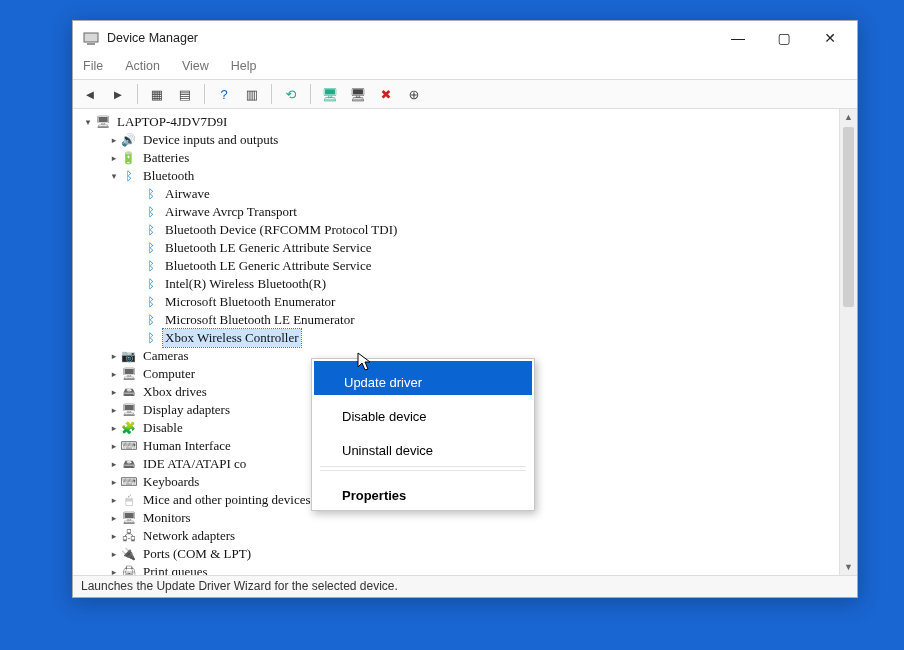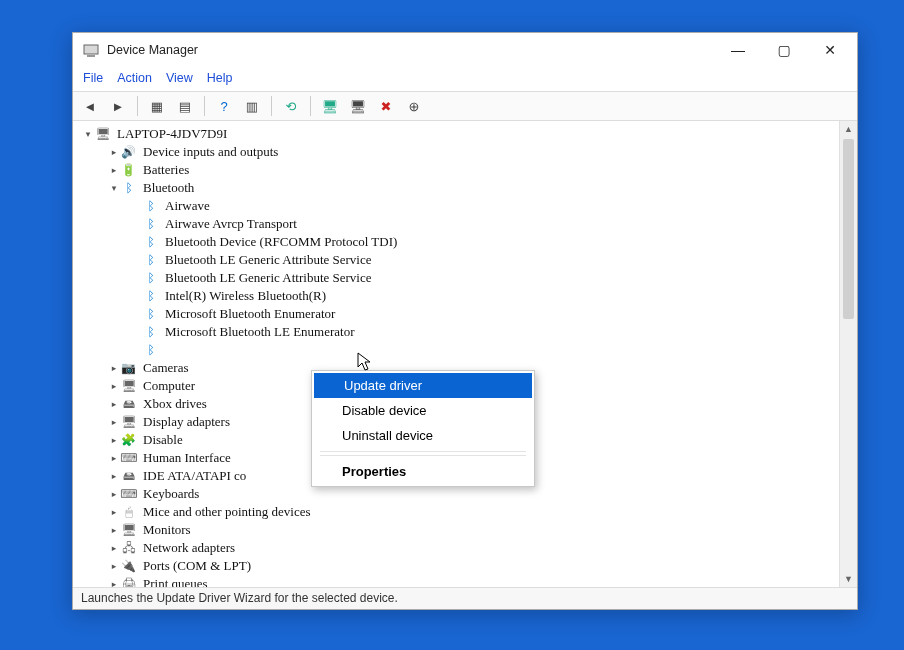--- a/index.html
+++ b/index.html
@@ -1,24 +1,24 @@
 <!DOCTYPE html>
 <html><head>
 <meta charset="utf-8">
 <style>
 * { margin: 0; padding: 0; box-sizing: border-box; font-family: 'Segoe UI', Tahoma, sans-serif; }
 body { background: #1965d1; width: 904px; height: 650px; overflow: hidden; position: relative; }
-.window { position: absolute; left: 72px; top: 32px; width: 786px; height: 578px; background: #fff; border: 1px solid #aaa; box-shadow: 0 4px 20px rgba(0,0,0,.25); display: flex; flex-direction: column; }
+.window { position: absolute; left: 72px; top: 20px; width: 786px; height: 578px; background: #fff; border: 1px solid #aaa; box-shadow: 0 4px 20px rgba(0,0,0,.25); display: flex; flex-direction: column; }
 .titlebar { display: flex; align-items: center; height: 34px; padding: 0 4px 0 10px; }
 .titlebar .app-icon { width: 16px; height: 16px; margin-right: 8px; display: inline-flex; align-items: center; justify-content: center; }
 .titlebar .title { font-size: 12.5px; color: #222; flex: 1; }
 .winbtns { display: flex; }
 .winbtn { width: 46px; height: 32px; display: flex; align-items: center; justify-content: center; font-size: 14px; color: #222; }
 
-.menubar { display: flex; gap: 14px; padding: 4px 10px 6px; font-size: 12.5px; color: #1d4ed8; }
+.menubar { display: flex; gap: 22px; padding: 4px 10px 6px; font-size: 12.5px; color: #737373; }
 .menubar span { cursor: default; }
 
 .toolbar { display: flex; align-items: center; gap: 6px; padding: 3px 6px; border-top: 1px solid #ddd; border-bottom: 1px solid #ddd; background: #fafafa; }
 .tbtn { width: 22px; height: 22px; display: inline-flex; align-items: center; justify-content: center; font-size: 13px; color: #444; border: 1px solid transparent; }
 .tsep { width: 1px; height: 20px; background: #ccc; margin: 0 2px; }
 
 .tree-wrap { flex: 1; overflow: hidden; position: relative; display: flex; }
 .tree { flex: 1; overflow-y: auto; font-size: 13px; color: #111; padding: 4px 0 4px 4px; }
 .tree .row { display: flex; align-items: center; height: 18px; line-height: 18px; white-space: nowrap; }
 .tree .lbl { padding: 0 2px; font-family: Liberation Serif, serif; }
@@ -30,21 +30,21 @@
 
 .statusbar { height: 22px; border-top: 1px solid #ddd; font-size: 12px; color: #333; padding: 3px 8px; background: #f7f7f7; }
 
 .scrollbar { width: 18px; background: #f0f0f0; border-left: 1px solid #e0e0e0; position: relative; }
 .scroll-thumb { position: absolute; left: 3px; right: 3px; top: 18px; height: 180px; background: #cfcfcf; border-radius: 2px; }
 .scroll-arrow { position: absolute; left: 0; right: 0; height: 16px; display: flex; align-items: center; justify-content: center; font-size: 9px; color: #666; }
 .scroll-arrow.up { top: 0; }
 .scroll-arrow.down { bottom: 0; }
 
 .ctxmenu { position: absolute; left: 238px; top: 337px; width: 224px; background: #fff; border: 1px solid #c8c8c8; box-shadow: 2px 3px 8px rgba(0,0,0,.25); font-size: 13px; padding: 2px 0; z-index: 50; }
-.ctxmenu .mi { padding: 5px 12px 5px 30px; cursor: default; }
+.ctxmenu .mi { padding: 14px 12px 5px 30px; cursor: default; }
 .ctxmenu .mi.hl { background: #0a64d1; color: #fff; margin: 0 2px; }
 .ctxmenu .msep { height: 1px; background: #e3e3e3; margin: 3px 8px; }
 .ctxmenu .mi.bold { font-weight: 700; }
 
 .cursor { position: absolute; left: 357px; top: 352px; z-index: 60; font-size: 16px; color: #000; pointer-events: none; }
 
 svg { display: block; }
 </style>
 </head>
 <body>
@@ -149,20 +149,21 @@
           <span class="lbl">Microsoft Bluetooth Enumerator</span>
         </div>
         <div class="row" style="padding-left: 52px;">
           <span class="expander"></span>
           <span class="ico bt">ᛒ</span>
           <span class="lbl">Microsoft Bluetooth LE Enumerator</span>
         </div>
         <div class="row" style="padding-left: 52px;">
           <span class="expander"></span>
           <span class="ico bt">ᛒ</span>
+          <span class="lbl sel">Xbox Wireless Controller</span>
         </div>
         <div class="row" style="padding-left: 30px;">
           <span class="expander">▸</span>
           <span class="ico gen">📷</span>
           <span class="lbl">Cameras</span>
         </div>
         <div class="row" style="padding-left: 30px;">
           <span class="expander">▸</span>
           <span class="ico gen">🖥</span>
           <span class="lbl">Computer</span>

